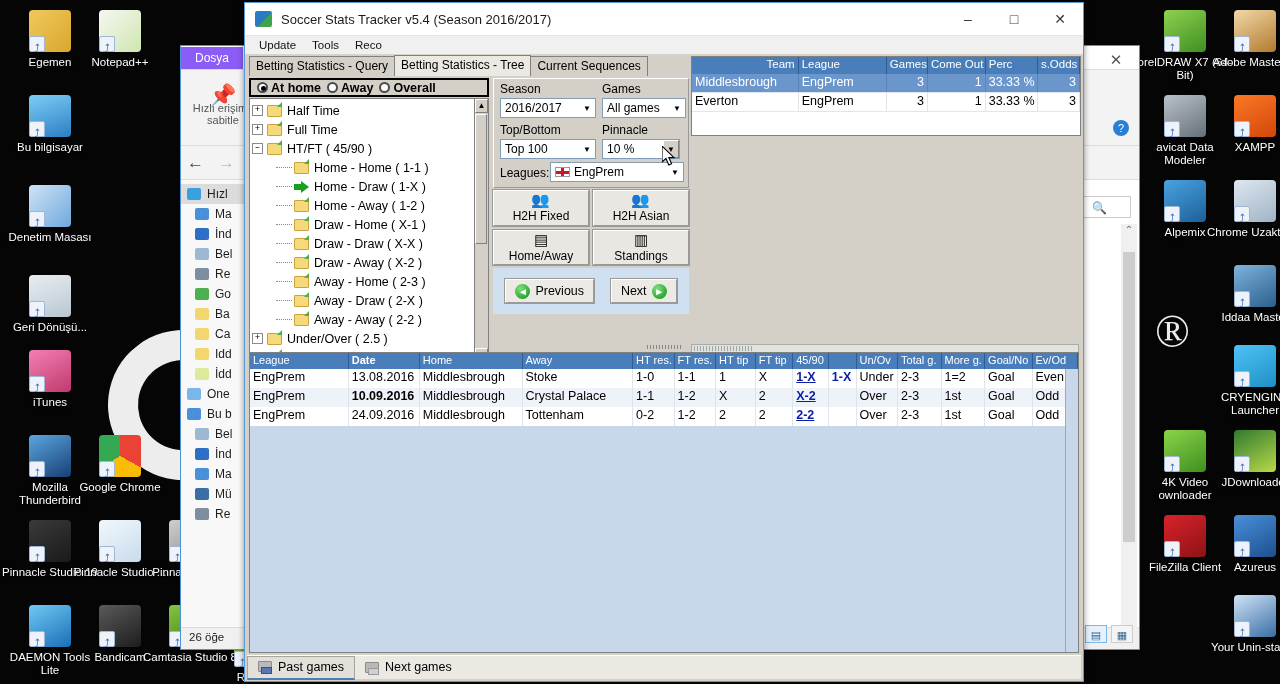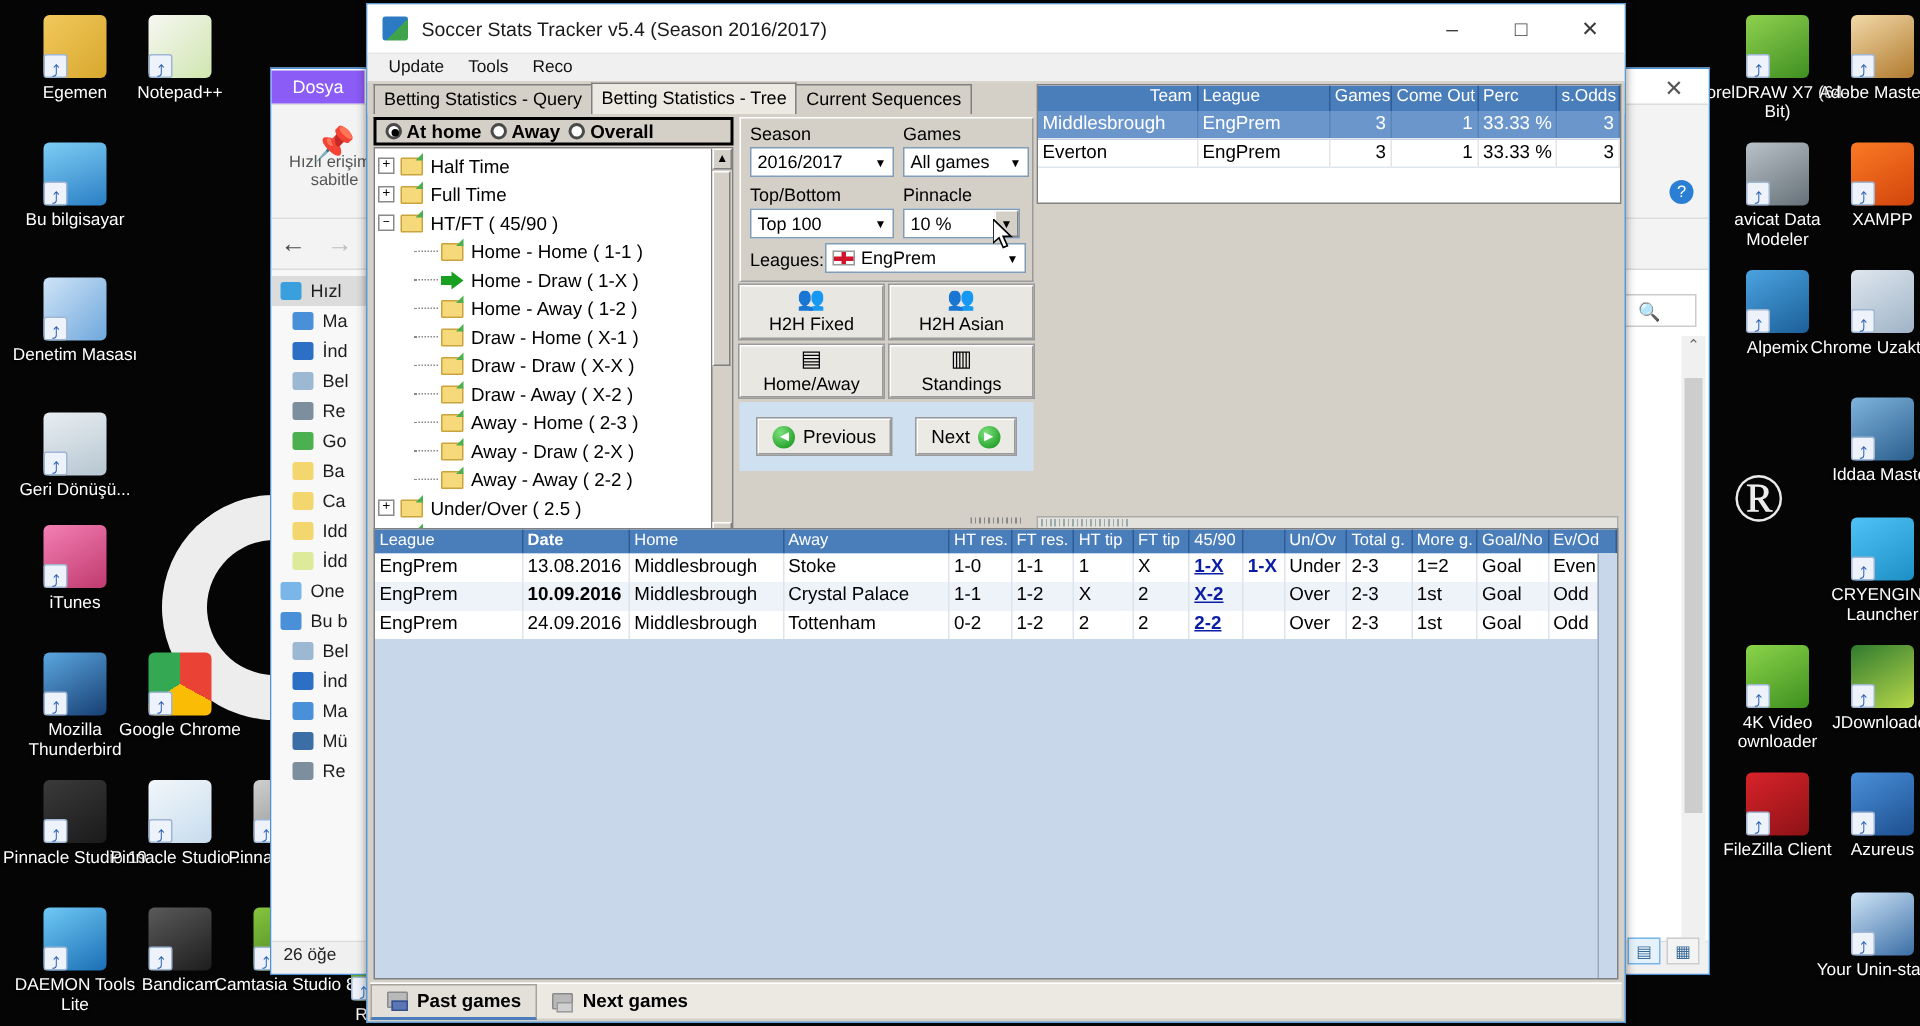--- a/index.html
+++ b/index.html
@@ -212,21 +212,21 @@
   #hscroll { position:absolute; left:444px; top:266px; right:2px; height:9px;
              background:#e4e2dd; border:1px solid #aaa; }
   #hscroll .t { position:absolute; left:2px; top:1px; width:60px; height:5px;
              background:repeating-linear-gradient(90deg,#9aa 0 1px,transparent 1px 3px); }
 
   
   #statusbar { position:absolute; left:2px; bottom:2px; right:2px; height:24px;
                background:#ece9e3; border-top:1px solid #fff; display:flex;
                align-items:center; }
   .stab { display:flex; align-items:center; gap:6px; font-size:12.5px;
-          padding:3px 10px 4px; color:#000; height:24px;font-weight:bold; }
+          padding:3px 10px 4px; color:#000; height:24px; }
   .stab.active { background:#e3e0da; border:1px solid #a8a49c;
           border-bottom:2px solid #4a7ebb; }
   .prn { width:14px; height:11px; position:relative; flex:0 0 auto;
          background:#b9b9b9; border:1px solid #8a8a8a; border-radius:1px; }
   .prn:after { content:""; position:absolute; left:2px; bottom:-3px; width:9px;
          height:5px; background:#5b76b5; border:1px solid #36508c; }
   .prn.gray:after { background:#d0d0d0; border-color:#9a9a9a; }
 
   
   #cursor { position:absolute; left:662px; top:146px; width:16px; height:22px; z-index:60; }

